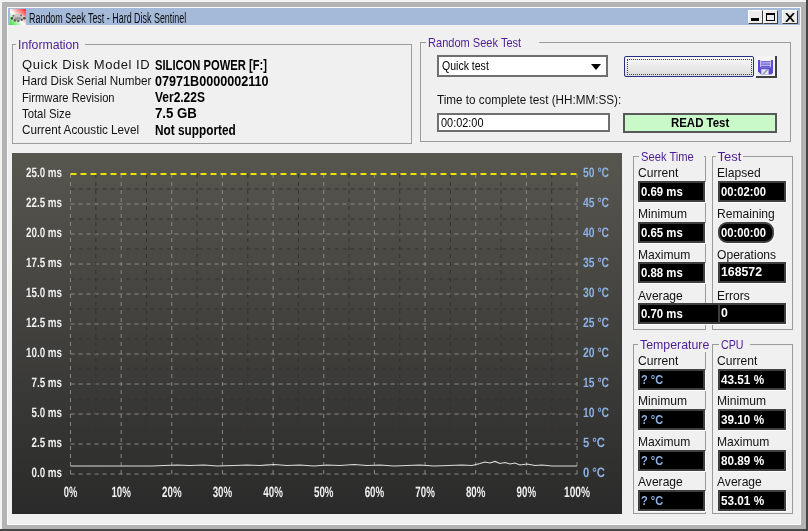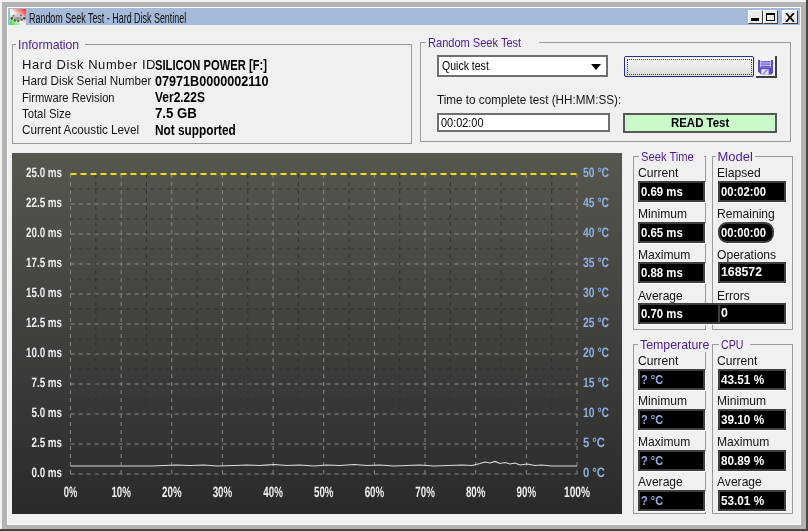--- a/index.html
+++ b/index.html
@@ -100,21 +100,21 @@
     <svg style="position:absolute;left:1.5px;top:1.5px" width="10" height="9" viewBox="0 0 10 9">
       <path d="M1 0 L9 9 M9 0 L1 9" stroke="#000" stroke-width="1.8"></path>
     </svg>
   </div>
 </div>
 <div class="abs" id="client"></div>
 
 <div class="group" style="left:12px; top:44px; width:400px; height:100px;">
   <span class="legend"><span class="sx" style="transform:translateZ(0) scaleX(0.94)">Information</span></span>
 </div>
-<div class="irow" style="left:22px; top:57px;"><span class="sx" style="letter-spacing:0.55px">Hard Disk Number ID</span></div>
+<div class="irow" style="left:22px; top:57px;"><span class="sx" style="letter-spacing:0.55px">Quick Disk Model ID</span></div>
 <div class="irow" style="left:22px; top:73.3px;"><span class="sx" style="transform:translateZ(0) scaleX(0.90)">Hard Disk Serial Number</span></div>
 <div class="irow" style="left:22px; top:89.6px;"><span class="sx" style="transform:translateZ(0) scaleX(0.86)">Firmware Revision</span></div>
 <div class="irow" style="left:22px; top:105.9px;"><span class="sx" style="transform:translateZ(0) scaleX(0.87)">Total Size</span></div>
 <div class="irow" style="left:22px; top:122.2px;"><span class="sx" style="transform:translateZ(0) scaleX(0.90)">Current Acoustic Level</span></div>
 <div class="ival" style="left:155px; top:56.5px;"><span class="sx" style="transform:translateZ(0) scaleX(0.80)">SILICON POWER [F:]</span></div>
 <div class="ival" style="left:155px; top:72.8px;"><span class="sx" style="transform:translateZ(0) scaleX(0.90)">07971B0000002110</span></div>
 <div class="ival" style="left:155px; top:89.1px;"><span class="sx" style="transform:translateZ(0) scaleX(0.855)">Ver2.22S</span></div>
 <div class="ival" style="left:155px; top:105.4px;"><span class="sx" style="transform:translateZ(0) scaleX(0.945)">7.5 GB</span></div>
 <div class="ival" style="left:155px; top:121.7px;"><span class="sx" style="transform:translateZ(0) scaleX(0.845)">Not supported</span></div>
 
@@ -143,21 +143,21 @@
 <div class="abs" id="timelabel"><span class="sx" style="transform:translateZ(0) scaleX(0.90)">Time to complete test (HH:MM:SS):</span></div>
 <div class="abs" id="timeinput">
     <span class="ct"><span class="sx" style="transform:translateZ(0) scaleX(0.84)">00:02:00</span></span>
   </div>
 <div class="abs" id="readtest"><span class="sx rt" style="transform:translateZ(0) scaleX(0.88)">READ Test</span></div>
 
 <div class="group rp" style="left:633px; top:156px; width:73px; height:174px;">
     <span class="legend"><span class="sx" style="transform:translateZ(0) scaleX(0.86)">Seek Time</span></span>
   </div>
 <div class="group rp" style="left:712px; top:156px; width:81px; height:174px;">
-    <span class="legend" style="left:2.5px"><span class="sx" style="transform:translateZ(0) scaleX(1.0)">Model</span></span>
+    <span class="legend" style="left:2.5px"><span class="sx" style="transform:translateZ(0) scaleX(1.0)">Test</span></span>
   </div>
 <div class="group rp" style="left:633px; top:344px; width:73px; height:170px;">
     <span class="legend" style="left:3.5px"><span class="sx" style="transform:translateZ(0) scaleX(0.95)">Temperature</span></span>
   </div>
 <div class="group rp" style="left:712px; top:344px; width:81px; height:170px;">
     <span class="legend" style="left:6px"><span class="sx" style="transform:translateZ(0) scaleX(0.82)">CPU</span></span>
   </div>
 
 <div class="plabel" style="left:638px; top:165px;">Current</div>
 <div class="vbox" style="left:638px; top:181px; width:67px;"><span class="sx">0.69 ms</span></div>

